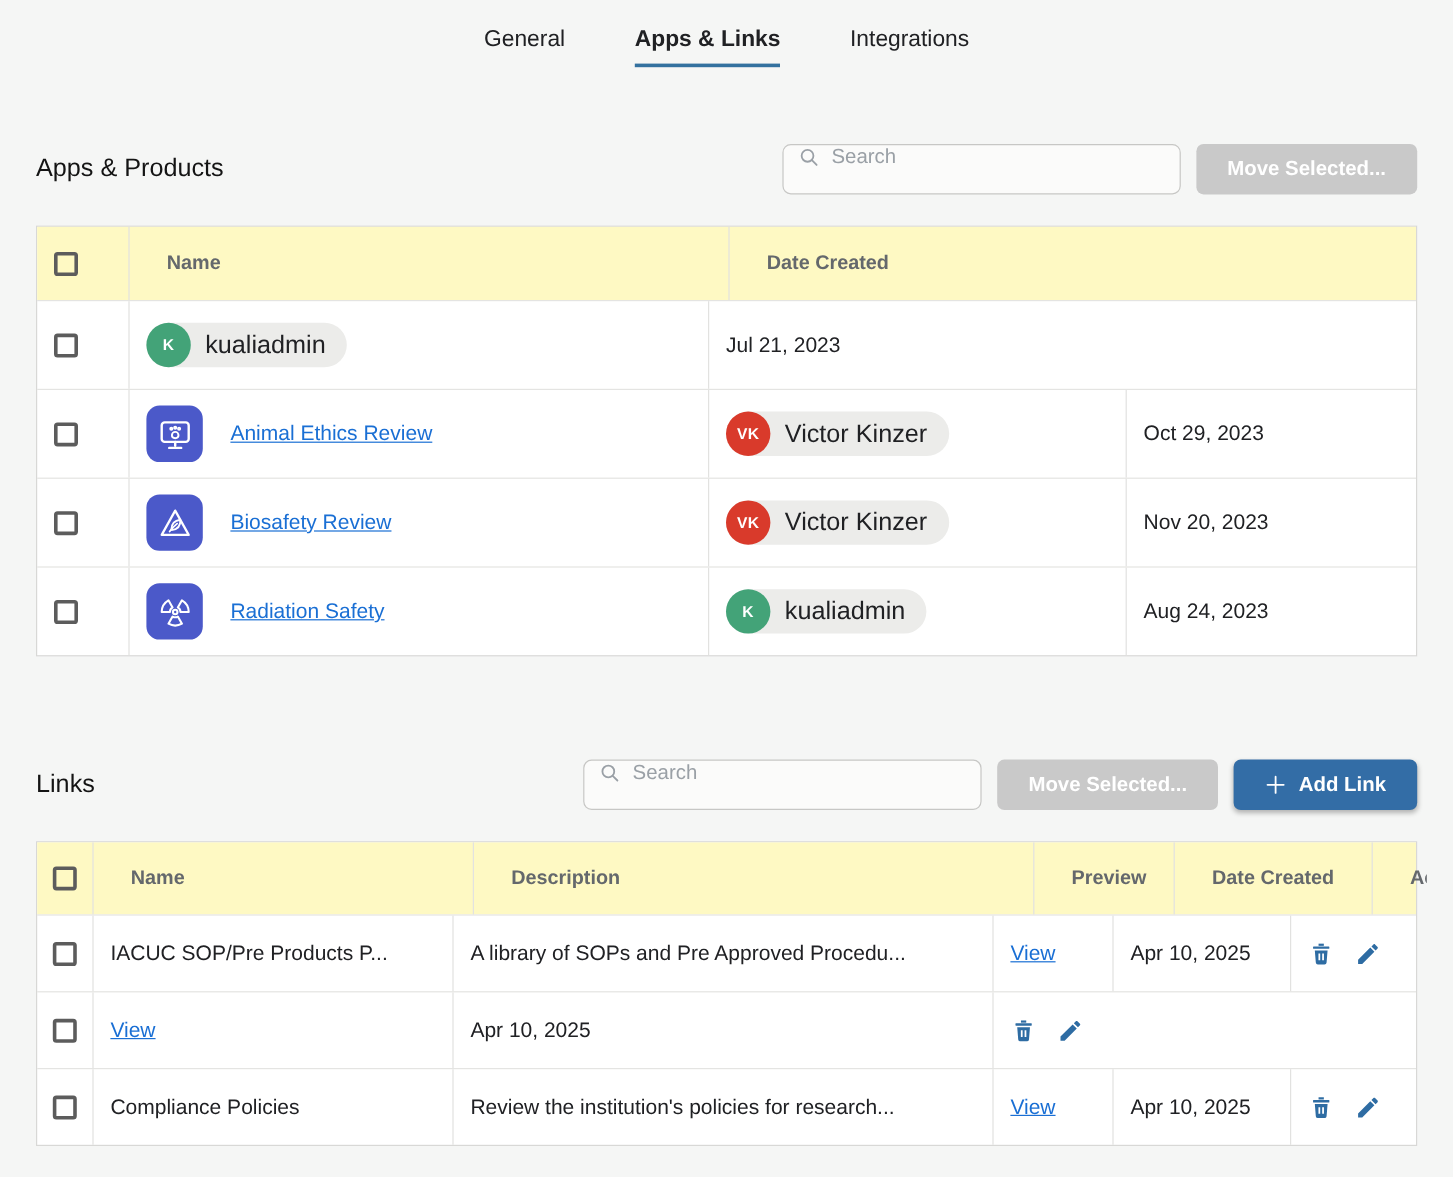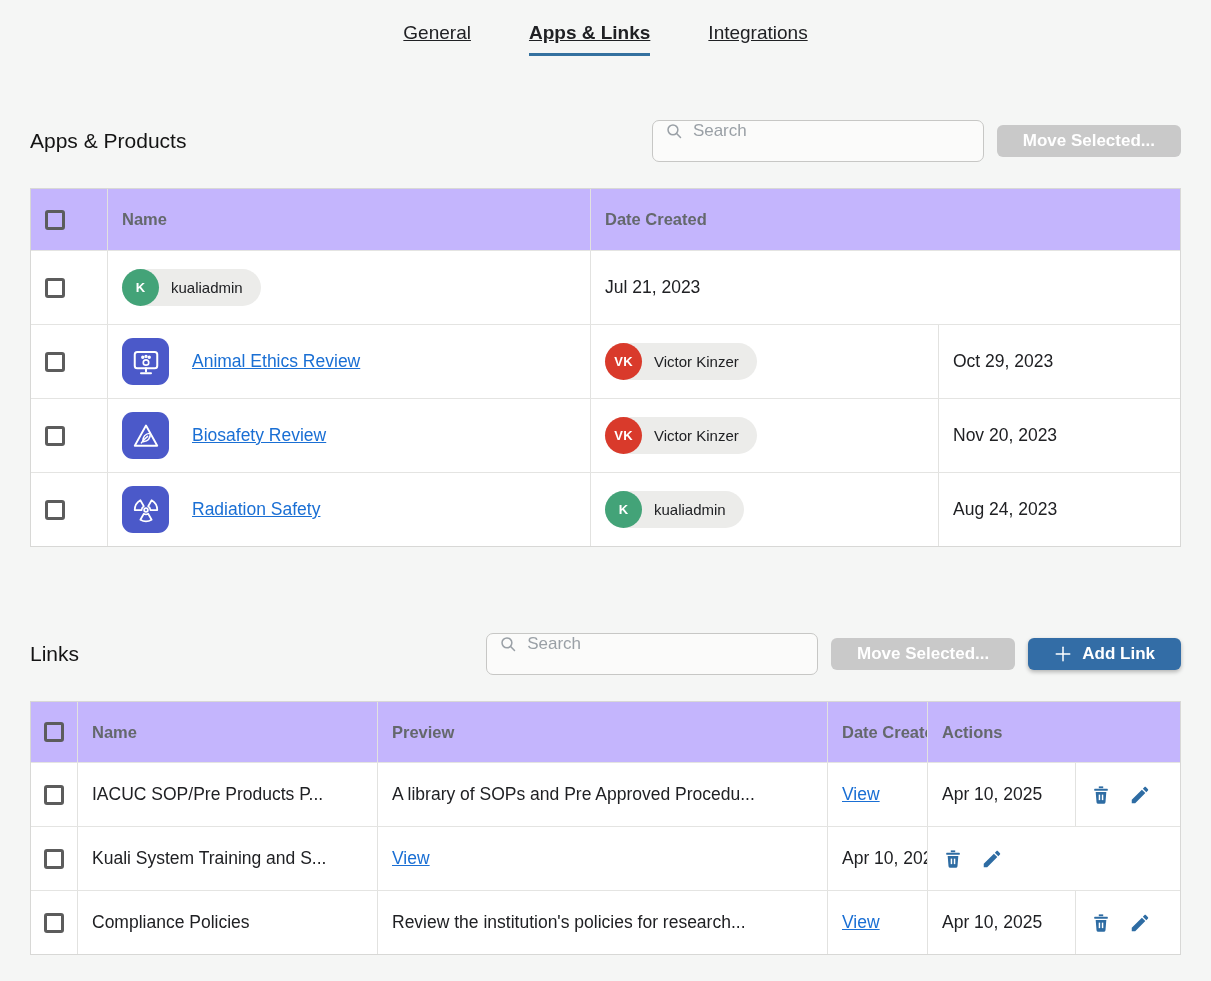--- a/index.html
+++ b/index.html
@@ -5,21 +5,21 @@
   * { margin:0; padding:0; box-sizing:border-box; }
   html,body { width:1211px; height:981px; }
   body {
     background:#f5f6f5;
     font-family:"Liberation Sans", sans-serif;
     color:#202124;
     overflow:hidden;
   }
   
   .tabs { display:flex; justify-content:center; gap:58px; padding-top:22px; }
-  .tab { font-size:19px; color:#202124; padding-bottom:9px; cursor:pointer; border-bottom:3px solid transparent;text-decoration:underline; }
+  .tab { font-size:19px; color:#202124; padding-bottom:9px; cursor:pointer; border-bottom:3px solid transparent; }
   .tab.active { font-weight:bold; border-bottom-color:#34719f; }
 
   
   .section { margin:0 30px; }
   .sec-head { display:flex; justify-content:space-between; align-items:center; }
   .sec-head.first { margin-top:64px; }
   .sec-head.second { margin-top:86px; }
   .sec-title { font-size:21px; font-weight:normal; color:#141414; }
   .head-controls { display:flex; align-items:center; gap:13px; }
 
@@ -29,38 +29,38 @@
     background:#fbfbfa; border:1px solid #c7c7c5; border-radius:7px;
   }
   .searchbox input {
     border:none; outline:none; background:transparent;
     font-family:"Liberation Sans", sans-serif;
     font-size:17px; color:#333; width:100%;
   }
   .searchbox input::placeholder { color:#9aa0a6; }
 
   .btn {
-    height:32px; border:none; border-radius:6px;
+    height:42px; border:none; border-radius:6px;
     font-family:"Liberation Sans", sans-serif;
     font-size:17px; font-weight:bold; color:#fff;
     display:flex; align-items:center; justify-content:center; gap:10px;
     padding:0 26px; cursor:pointer;
   }
   .btn.disabled { background:#c9c9c9; cursor:default; }
   .btn.primary { background:#336da6; box-shadow:0 2px 4px rgba(0,0,0,.28); }
 
   
   .table {
     margin-top:26px; background:#fff;
     border:1px solid #d8d8d6;
   }
   .tr { display:grid; align-items:stretch; }
   .apps-grid  { grid-template-columns:77px 483px 348px 1fr; }
   .links-grid { grid-template-columns:47px 300px 450px 100px 148px 1fr; }
-  .thead { background:#c4b5fd; }
+  .thead { background:#fef9c3;gap:17px; }
   .thead .td { font-weight:bold; color:#64686c; font-size:16.5px; }
   .apps-grid .td  { min-height:73px; }
   .apps-grid.thead .td { min-height:61px; }
   .links-grid .td { min-height:63px; }
   .links-grid.thead .td { min-height:60px; }
   .tbody .tr { border-top:1px solid #e4e4e2; }
   .td {
     display:flex; align-items:center;
     padding:0 14px;
     border-right:1px solid #e2e2e0;
@@ -88,21 +88,21 @@
   .chip {
     display:flex; align-items:center;
     background:#ececea; border-radius:19px;
     height:37px; padding-right:18px; gap:12px;
   }
   .chip .avatar {
     width:37px; height:37px; border-radius:50%;
     display:flex; align-items:center; justify-content:center;
     color:#fff; font-weight:bold; font-size:13px; letter-spacing:.3px;
   }
-  .chip .chip-label { font-size:15px; color:#202124; }
+  .chip .chip-label { font-size:21px; color:#202124; }
 
   .actions-cell { gap:17px; }
   .action-btn { background:none; border:none; cursor:pointer; padding:0; display:flex; }
 </style>
 </head>
 <body>
 
 <div class="tabs">
   <div class="tab">General</div>
   <div class="tab active">Apps &amp; Links</div>
@@ -246,20 +246,21 @@
       </button>
     </div>
   </div>
 
   <div class="table">
     <div class="tr links-grid thead">
       <div class="td cb">
           <div class="checkbox" role="checkbox"></div>
         </div>
       <div class="td">Name</div>
+      <div class="td">Description</div>
       <div class="td">Preview</div>
       <div class="td">Date Created</div>
       <div class="td">Actions</div>
     </div>
 
     <div class="tbody">
 
       <div class="tr links-grid">
         <div class="td cb">
             <div class="checkbox" role="checkbox"></div>
@@ -285,21 +286,20 @@
               <path d="M3 17.25V21h3.75L17.81 9.94l-3.75-3.75L3 17.25zM20.71 7.04c.39-.39.39-1.02 0-1.41l-2.34-2.34c-.39-.39-1.02-.39-1.41 0l-1.83 1.83 3.75 3.75 1.83-1.83z" fill="#2e6ca3"></path>
             </svg>
           </button>
         </div>
       </div>
 
       <div class="tr links-grid">
         <div class="td cb">
             <div class="checkbox" role="checkbox"></div>
           </div>
-        <div class="td">Kuali System Training and S...</div>
         <div class="td">
             <a class="tlink">View</a>
           </div>
         <div class="td">Apr 10, 2025</div>
         <div class="td actions-cell">
           <button class="action-btn">
             <svg width="22" height="22" viewBox="0 0 24 24">
               <rect x="9.6" y="2.6" width="4.8" height="2" fill="#2e6ca3"></rect>
               <rect x="4.6" y="5.1" width="14.8" height="2.2" rx="0.5" fill="#2e6ca3"></rect>
               <path d="M6.2 8.8h11.6l-.9 11a1.9 1.9 0 0 1-1.9 1.7H9a1.9 1.9 0 0 1-1.9-1.7z" fill="#2e6ca3"></path>

